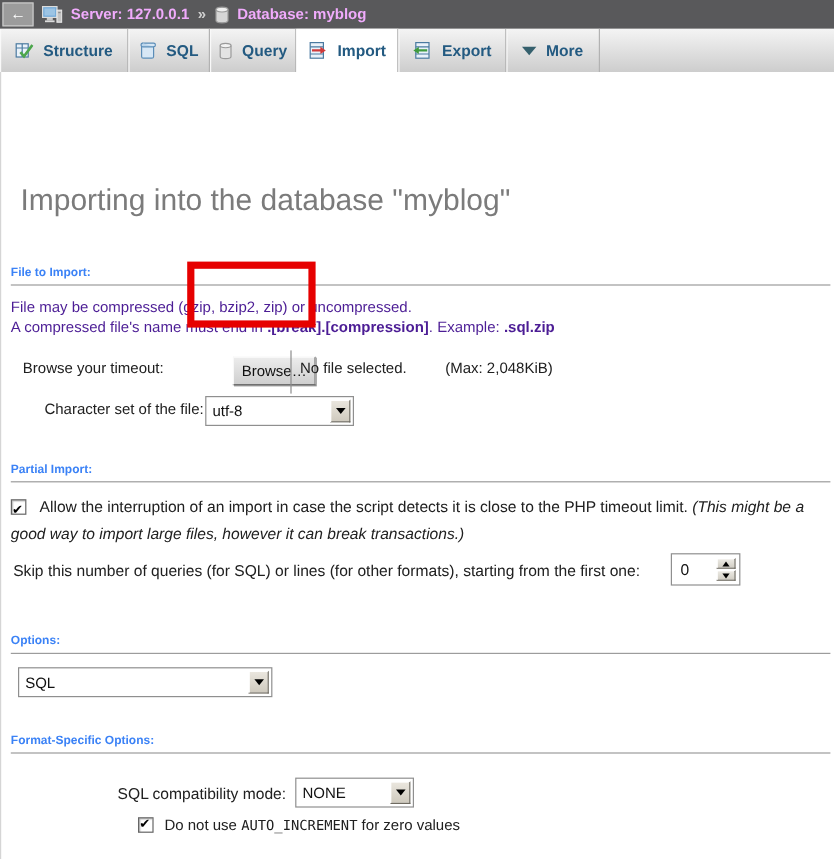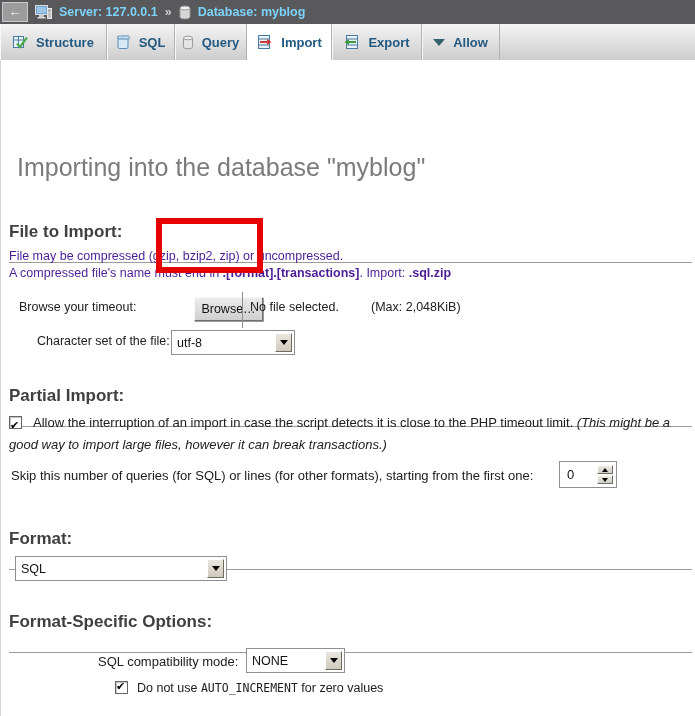--- a/index.html
+++ b/index.html
@@ -1,34 +1,34 @@
 <!DOCTYPE html>
 <html><head>
 <meta charset="utf-8">
 <style>
   html,body{margin:0;padding:0;background:#fff;}
   #app{position:relative;width:695px;height:716px;font-family:"Liberation Sans","DejaVu Sans",sans-serif;overflow:hidden;background:#fff;}
 
   
   .topbar{position:absolute;left:0;top:0;width:695px;height:24px;background:#59595b;display:flex;align-items:center;gap:7px;box-sizing:border-box;padding-left:2px;}
   .backbtn{width:26px;height:20px;background:#9c9c9c;border:1px solid #c9c9c9;color:#fff;font-size:13px;line-height:18px;text-align:center;box-sizing:border-box;cursor:pointer;}
-  .crumb-txt{color:#7dd3fc;font-size:12.5px;font-weight:600;}
+  .crumb-txt{color:#f0abfc;font-size:12.5px;font-weight:600;}
   .crumb-sep{color:#cfcfcf;font-size:12.5px;font-weight:600;}
 
   
   .tabbar{position:absolute;left:0;top:24px;width:695px;height:36px;background:linear-gradient(#f4f4f4,#cdcdcd);display:flex;}
   .tab{height:100%;display:flex;align-items:center;justify-content:center;gap:8px;font-weight:bold;font-size:13px;color:#235a81;border-right:1px solid #b2b2b2;box-shadow:inset 1px 0 0 #f9f9f9;cursor:pointer;box-sizing:border-box;}
   .tab.active{background:#fff;box-shadow:inset 1px 0 0 #fff;}
   .tab-fill{flex:1;}
   .tri-down-teal{width:0;height:0;border-left:6px solid transparent;border-right:6px solid transparent;border-top:7px solid #35606d;}
 
   
   .content{position:absolute;left:0;top:60px;width:695px;height:656px;background:#fff;border-left:1px solid #d5d5d5;box-sizing:border-box;}
   .h1{position:absolute;left:16px;top:93px;font-size:25px;color:#7b7b7b;}
-  .sec-title{position:absolute;left:8px;right:3px;border-bottom:1px solid #9c9c9c;padding-bottom:20px;font-weight:bold;font-size:17px;color:#404040;}
+  .sec-title{position:absolute;left:8px;right:3px;border-bottom:1px solid #9c9c9c;padding-bottom:4px;font-weight:bold;font-size:10px;color:#3b82f6;}
   .txt{font-size:12.5px;color:#202020;}
   .para{position:absolute;left:8px;top:188px;font-size:12.5px;color:#4c1d95;line-height:16.5px;}
 
   
   .btn3d{position:absolute;background:linear-gradient(#ececec,#cfcfcf);border:1px solid;border-color:#f8f8f8 #707070 #707070 #f8f8f8;box-shadow:1px 1px 0 rgba(70,70,70,.55);font-size:12.5px;color:#111;display:flex;align-items:center;justify-content:center;box-sizing:border-box;cursor:pointer;margin-left:28px;}
   .sel{position:absolute;background:#fff;border:1px solid #8f8f8f;box-sizing:border-box;font-size:12.5px;color:#111;display:flex;align-items:center;padding-left:5px;cursor:pointer;}
   .arrow-btn{position:absolute;top:2px;right:2px;bottom:2px;width:17px;background:linear-gradient(#eae6de,#cfcabe);border:1px solid;border-color:#fff #6f6b61 #6f6b61 #fff;display:flex;align-items:center;justify-content:center;box-sizing:border-box;}
   .tri-down{width:0;height:0;border-left:4px solid transparent;border-right:4px solid transparent;border-top:5px solid #000;}
   .cb{width:13px;height:13px;background:#fff;border:1px solid #666;box-shadow:inset 1px 1px 1px rgba(0,0,0,.25);display:inline-block;position:relative;box-sizing:border-box;cursor:pointer;}
   .cb:after{content:"✔";position:absolute;left:0px;top:-2px;font-size:11px;color:#000;}
@@ -121,34 +121,34 @@
             <line x1="3.5" y1="5" x2="14.5" y2="5" stroke="#4a7aa0"></line>
             <line x1="3.5" y1="11" x2="14.5" y2="11" stroke="#4a7aa0"></line>
             <path d="M13 8 H4" stroke="#3f9b3f" stroke-width="2"></path>
             <path d="M6 5 L1.5 8 L6 11 z" fill="#3f9b3f"></path>
           </svg>
       </span>
       <span>Export</span>
     </div>
     <div class="tab" style="width:78px;">
       <span class="tri-down-teal"></span>
-      <span>Allow</span>
+      <span>More</span>
     </div>
     <div class="tab-fill"></div>
   </div>
 
   <div class="content">
 
     <div class="h1">Importing into the database "myblog"</div>
 
     <div class="sec-title" style="top:162px;">File to Import:</div>
 
     <div class="para">
       <span>File may be compressed (gzip, bzip2, zip) or uncompressed.</span><br>
-      <span>A compressed file's name must end in </span><b>.[format].[transactions]</b><span>. Import: </span><b>.sql.zip</b>
+      <span>A compressed file's name must end in </span><b>.[break].[compression]</b><span>. Example: </span><b>.sql.zip</b>
     </div>
 
     <div class="txt" style="position:absolute;left:18px;top:240px;">Browse your timeout:</div>
     <div class="btn3d" style="left:165px;top:237px;width:69px;height:24px;">Browse…</div>
     <div class="file-divider"></div>
     <div class="txt" style="position:absolute;left:249px;top:240px;">No file selected.</div>
     <div class="txt" style="position:absolute;left:370px;top:240px;">(Max: 2,048KiB)</div>
 
     <div class="txt" style="position:absolute;left:36px;top:274px;">Character set of the file:</div>
     <div class="sel" style="left:170px;top:270px;width:124px;height:25px;">
@@ -172,21 +172,21 @@
       <span class="spin-btns">
         <span class="spin-b">
             <span class="tri-up-s"></span>
           </span>
         <span class="spin-b">
             <span class="tri-dn-s"></span>
           </span>
       </span>
     </div>
 
-    <div class="sec-title" style="top:469px;">Format:</div>
+    <div class="sec-title" style="top:469px;">Options:</div>
     <div class="sel" style="left:14px;top:496px;width:212px;height:25px;">
       <span>SQL</span>
       <span class="arrow-btn">
           <span class="tri-down"></span>
         </span>
     </div>
 
     <div class="sec-title" style="top:552px;">Format-Specific Options:</div>
 
     <div style="position:absolute;left:97px;top:594px;font-size:13px;color:#202020;">SQL compatibility mode:</div>

